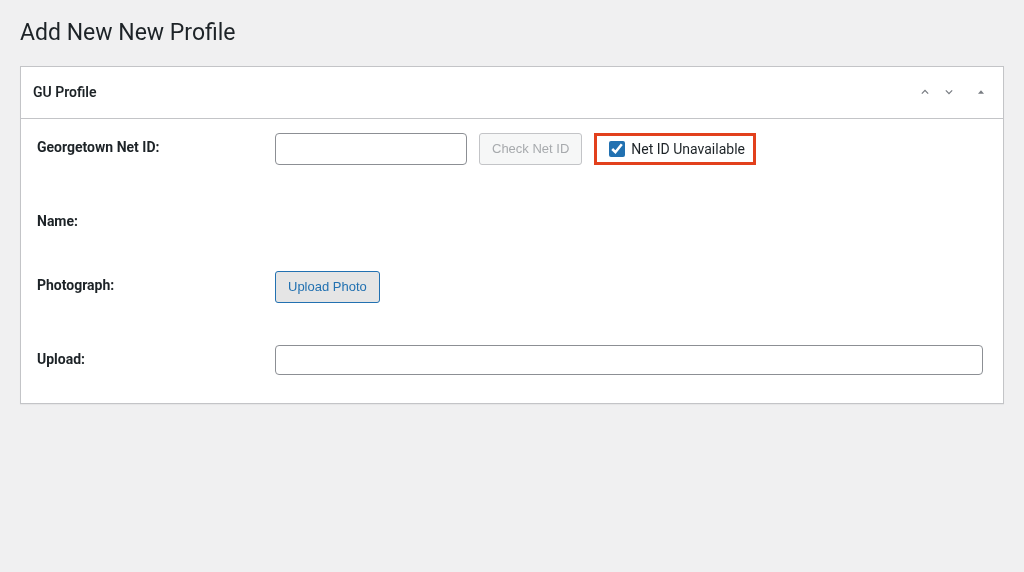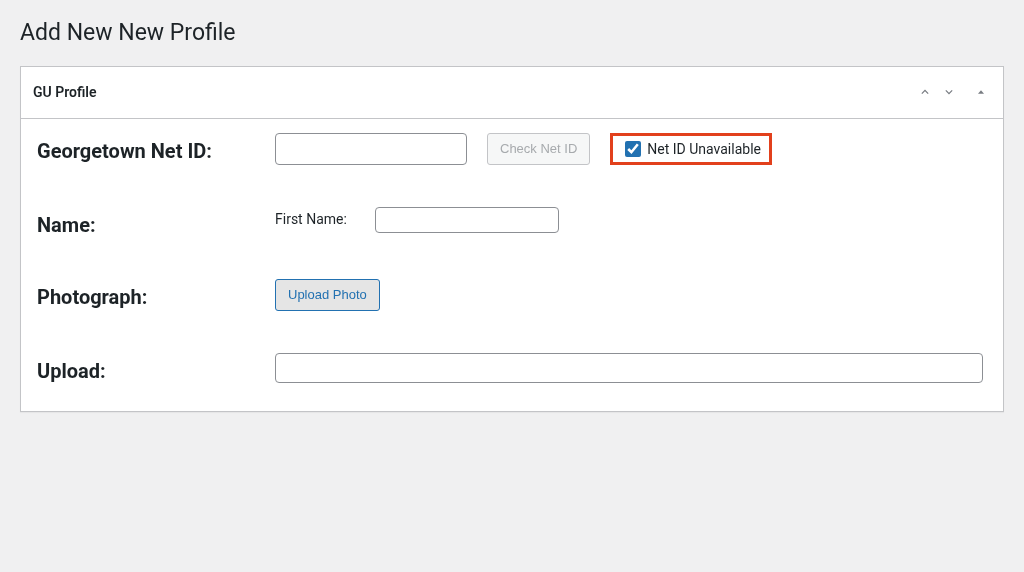--- a/index.html
+++ b/index.html
@@ -74,31 +74,31 @@
     .field-row {
       display: flex;
       align-items: flex-start;
       margin-bottom: 42px;
     }
     .field-row:last-child {
       margin-bottom: 8px;
     }
     .field-label {
       width: 238px;
-      font-size: 20px;
+      font-size: 14px;
       font-weight: 700;
       color: #1d2327;
       flex-shrink: 0;
       padding-top: 6px;
     }
     .field-content {
       flex: 1;
       display: flex;
       align-items: flex-start;
-      gap: 20px;
+      gap: 12px;
     }
     .netid-input {
       width: 192px;
       height: 32px;
       border: 1px solid #8c8f94;
       border-radius: 4px;
       background: #fff;
       padding: 0 8px;
       font-size: 14px;
     }
@@ -228,24 +228,20 @@
             <input type="checkbox" id="netid-unavail" checked="" style="">
             <label for="netid-unavail">Net ID Unavailable</label>
           </div>
         </div>
       </div>
 
       <div class="field-row">
         <div class="field-label">Name:</div>
         <div class="field-content">
           <div class="name-group">
-            <div class="name-subrow">
-              <div class="sublabel">First Name:</div>
-              <input type="text" class="name-input" value="" style="">
-            </div>
           </div>
         </div>
       </div>
 
 
       <div class="field-row">
         <div class="field-label">Photograph:</div>
         <div class="field-content">
           <button class="btn-upload" type="button">Upload Photo</button>
         </div>

